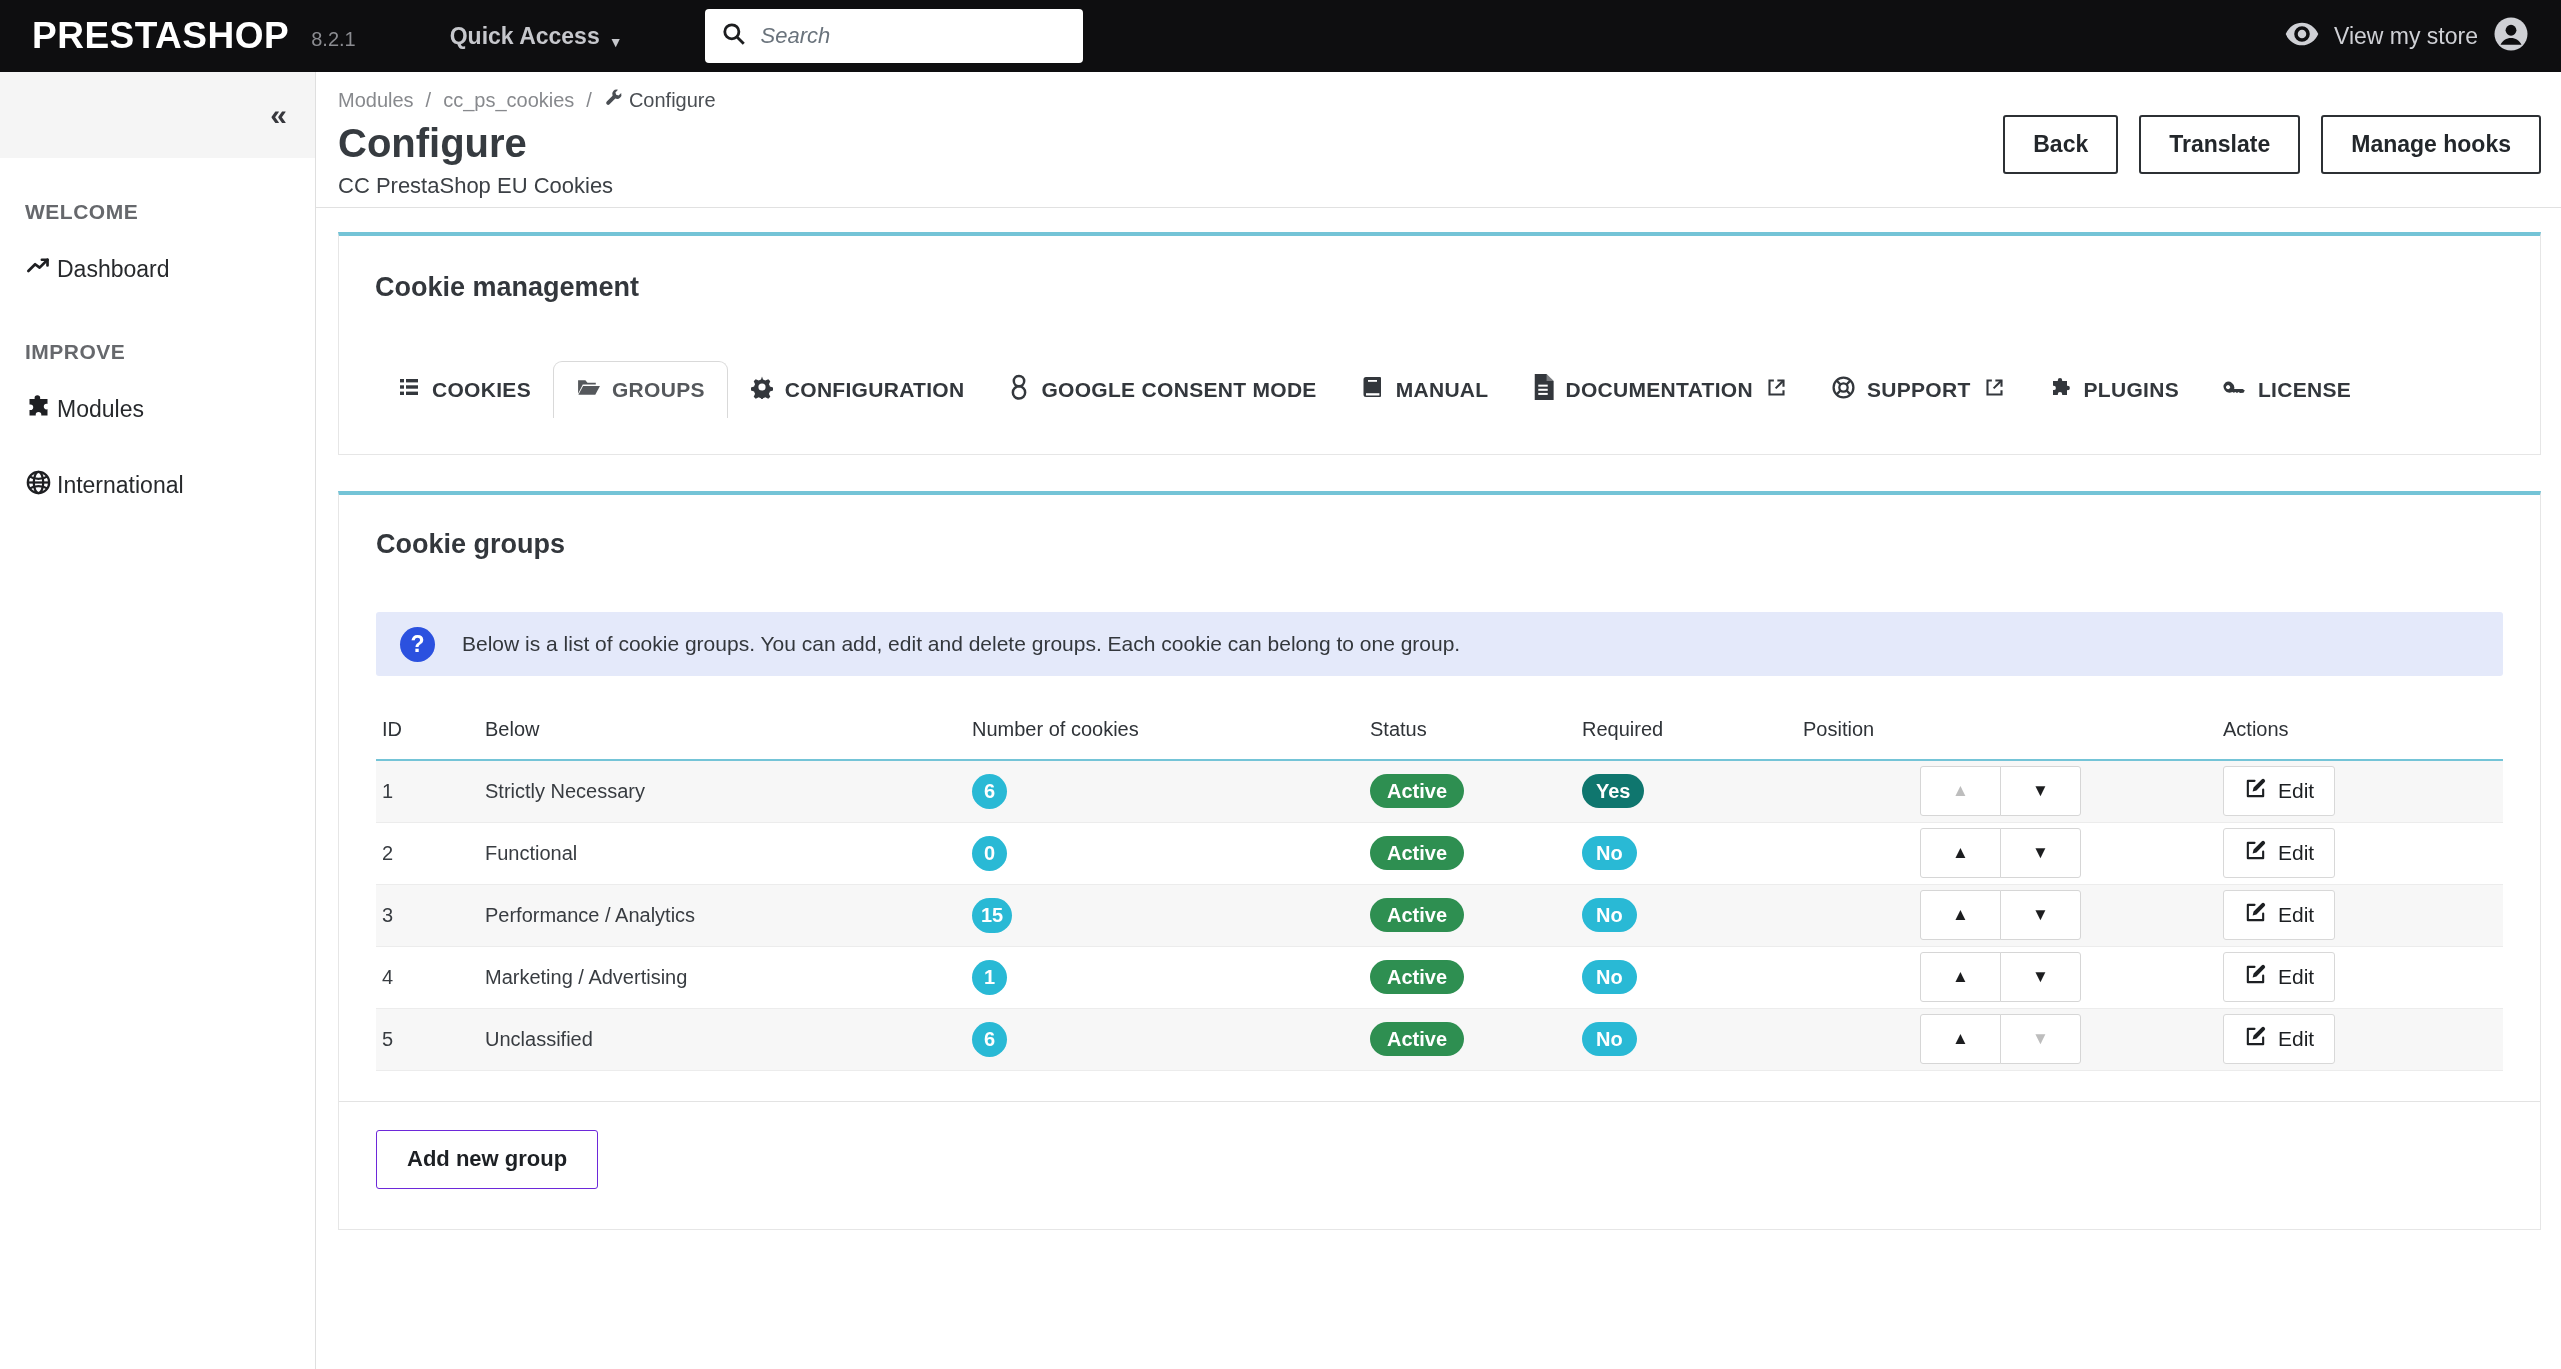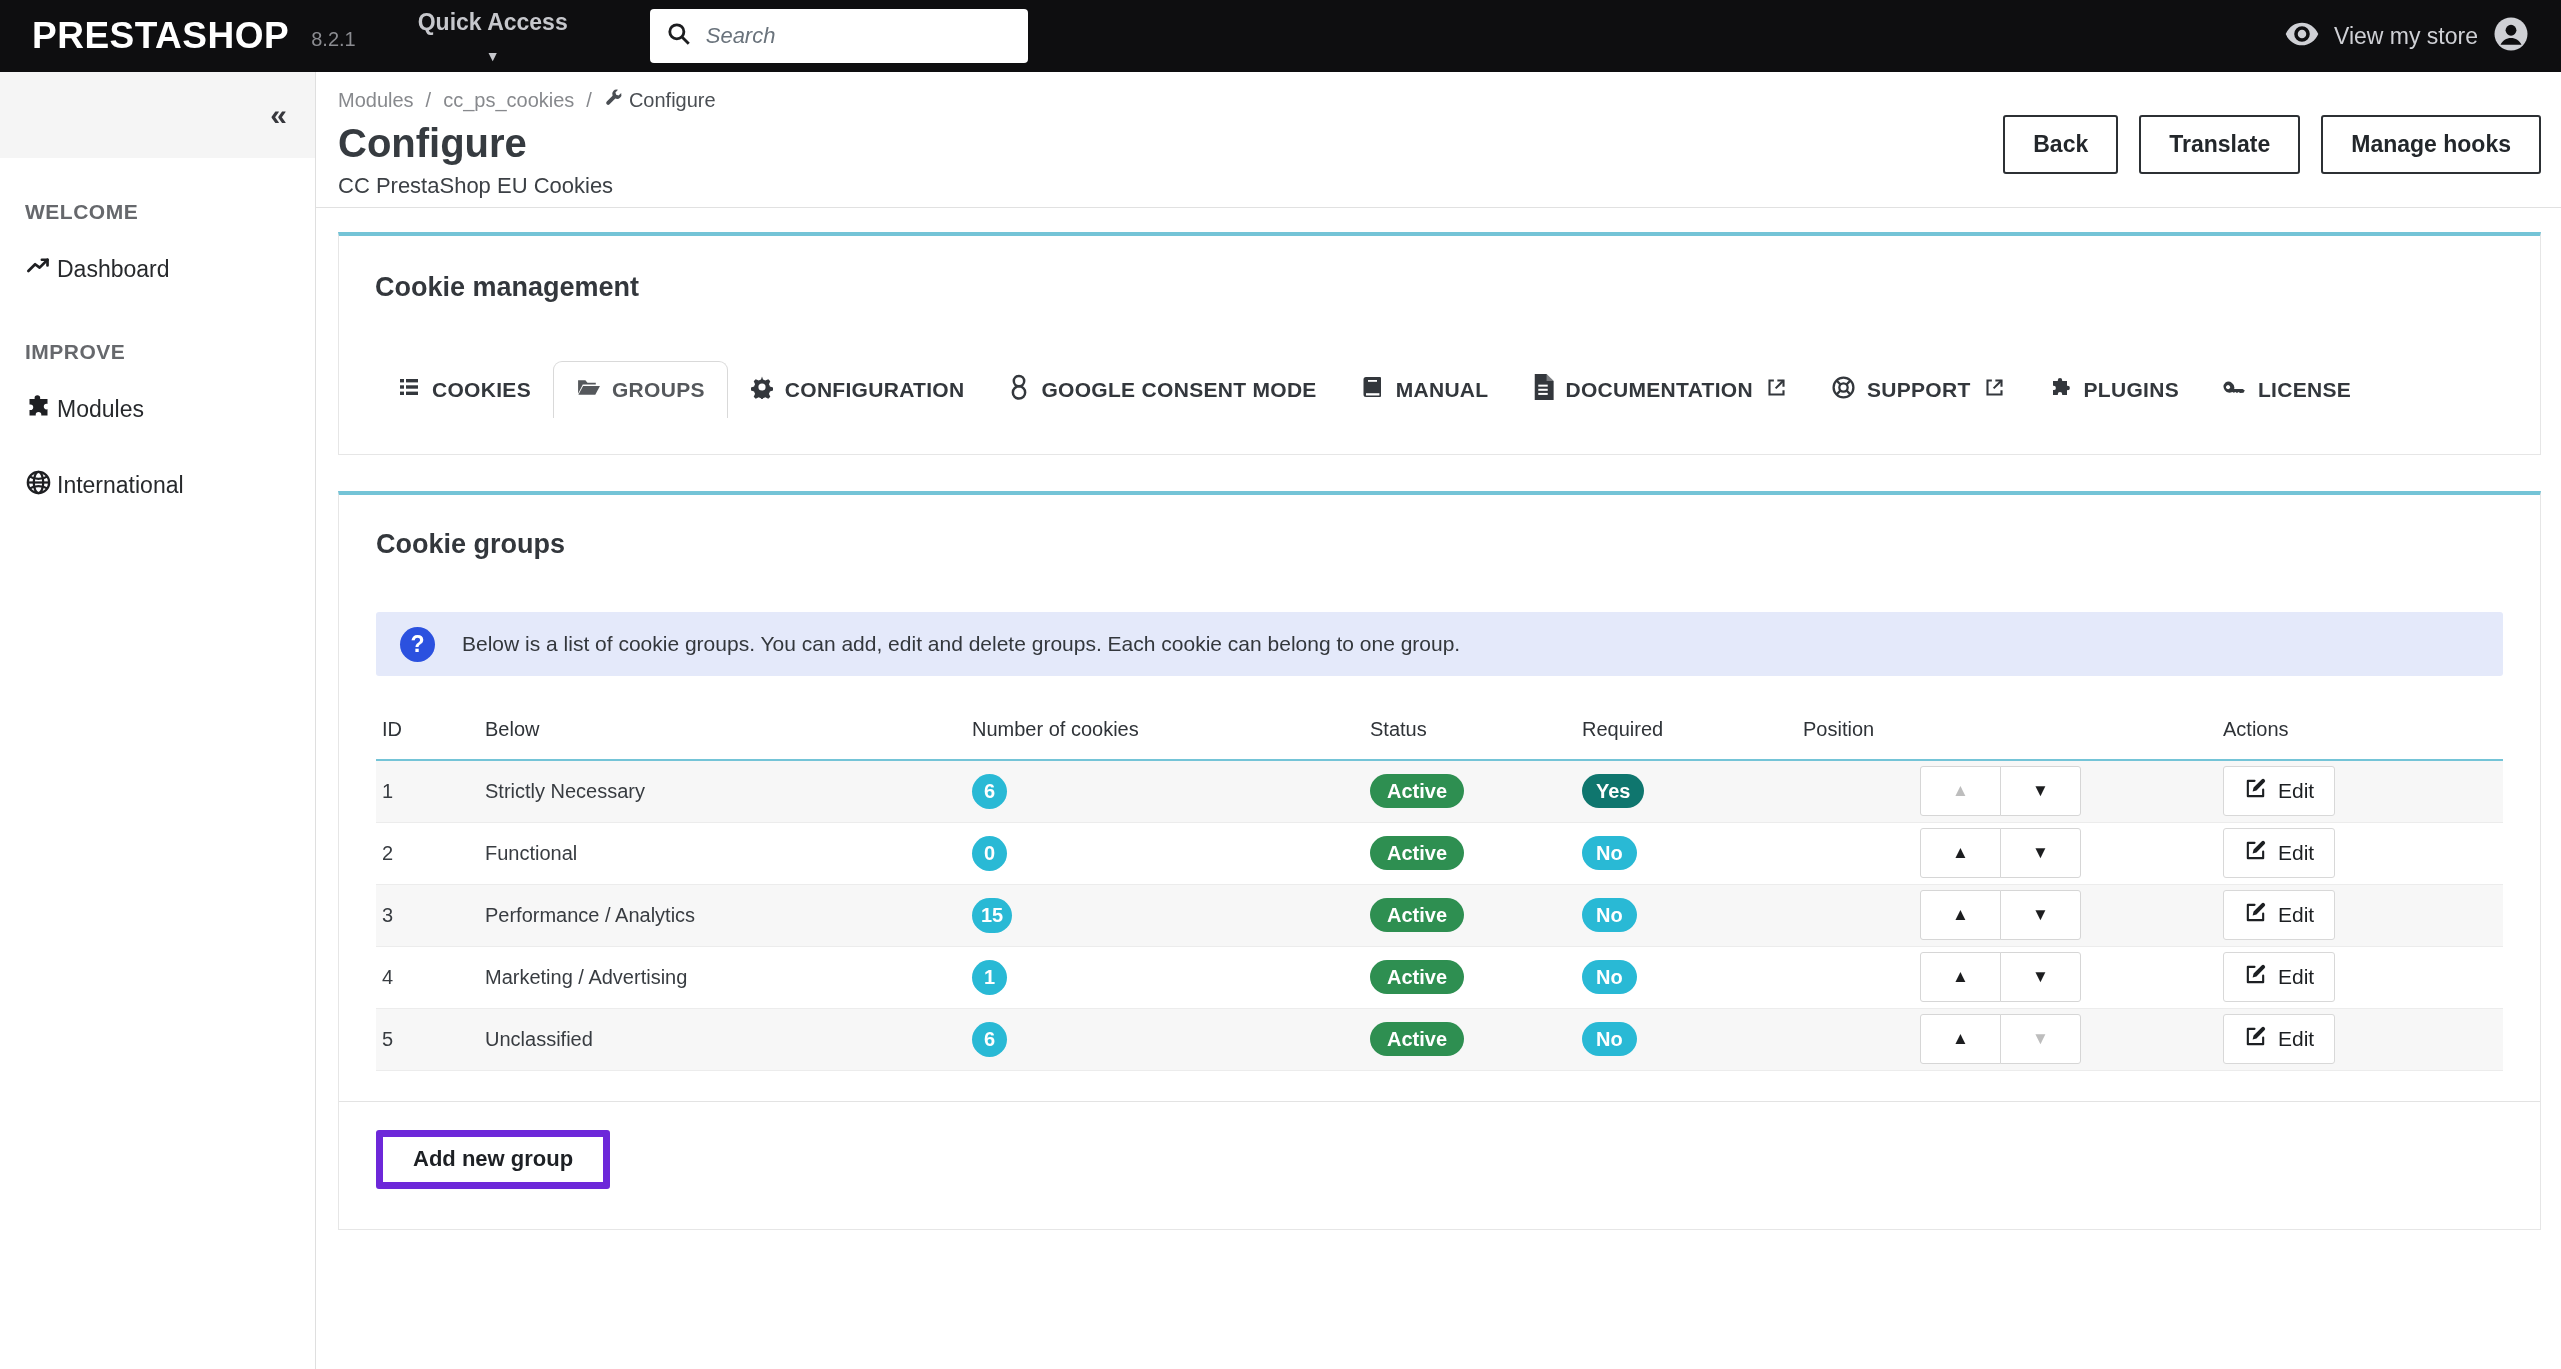--- a/index.html
+++ b/index.html
@@ -3,22 +3,22 @@
 <meta charset="utf-8">
 <style>
   * { margin:0; padding:0; box-sizing:border-box; }
   html,body { width:2561px; height:1369px; overflow:hidden; background:#fff;
               font-family:"Liberation Sans", sans-serif; color:#363a41; }
 
   
   .topbar { height:72px; background:#0e0e10; display:flex; align-items:center; padding:4px 32px; }
   .logo { color:#fff; font-size:37px; font-weight:800; letter-spacing:.5px; }
   .version { color:#8b8c91; font-size:20px; margin-left:22px; margin-top:6px; }
-  .quick-access { color:#c6c7cc; font-size:23px; font-weight:700; margin-left:62px;
-                  display:flex; align-items:center; gap:9px; cursor:pointer;flex-direction:column; }
+  .quick-access { color:#c6c7cc; font-size:23px; font-weight:700; margin-left:94px;
+                  display:flex; align-items:flex-end; gap:9px; cursor:pointer; }
   .quick-access .caret { font-size:14px; margin-top:3px; }
   .searchbox { margin-left:82px; width:378px; height:54px; background:#fff; border-radius:4px;
                display:flex; align-items:center; padding:0 16px; gap:14px; }
   .searchbox svg { flex:0 0 auto; }
   .searchbox input { border:none; outline:none; width:100%; font-size:22px; font-style:italic;
                      font-family:"Liberation Sans", sans-serif; color:#3c4045; }
   .searchbox input::placeholder { color:#6a737c; }
   .topbar-right { margin-left:auto; display:flex; align-items:center; gap:15px; color:#cfd0d5; }
   .topbar-right .store-label { font-size:23px; }
 
@@ -99,21 +99,21 @@
   .pos-btn:first-child { border-radius:3px 0 0 3px; }
   .pos-btn:last-child { border-radius:0 3px 3px 0; }
   .pos-btn.disabled { color:#bdbdbd; cursor:default; }
 
   .btn-edit { display:inline-flex; align-items:center; gap:11px; height:50px; padding:0 20px;
               background:#fff; border:1px solid #d8d8d8; border-radius:3px; font-size:21px;
               font-weight:400; color:#1c1f22; font-family:"Liberation Sans", sans-serif;
               cursor:pointer; }
 
   .panel-footer { border-top:1px solid #e3e3e3; padding:28px 37px 40px; }
-  .btn-add { height:59px; padding:0 30px; background:#fff; border:7px solid #6d28d9;
+  .btn-add { height:59px; padding:0 30px; background:#fff; border:1px solid #6d28d9;
              border-radius:3px; font-size:22px; font-weight:700; color:#1d2024;
              font-family:"Liberation Sans", sans-serif; cursor:pointer; }
 </style>
 </head>
 <body>
 
 <header class="topbar">
   <div class="logo">PRESTASHOP</div>
   <div class="version">8.2.1</div>
   <div class="quick-access">

